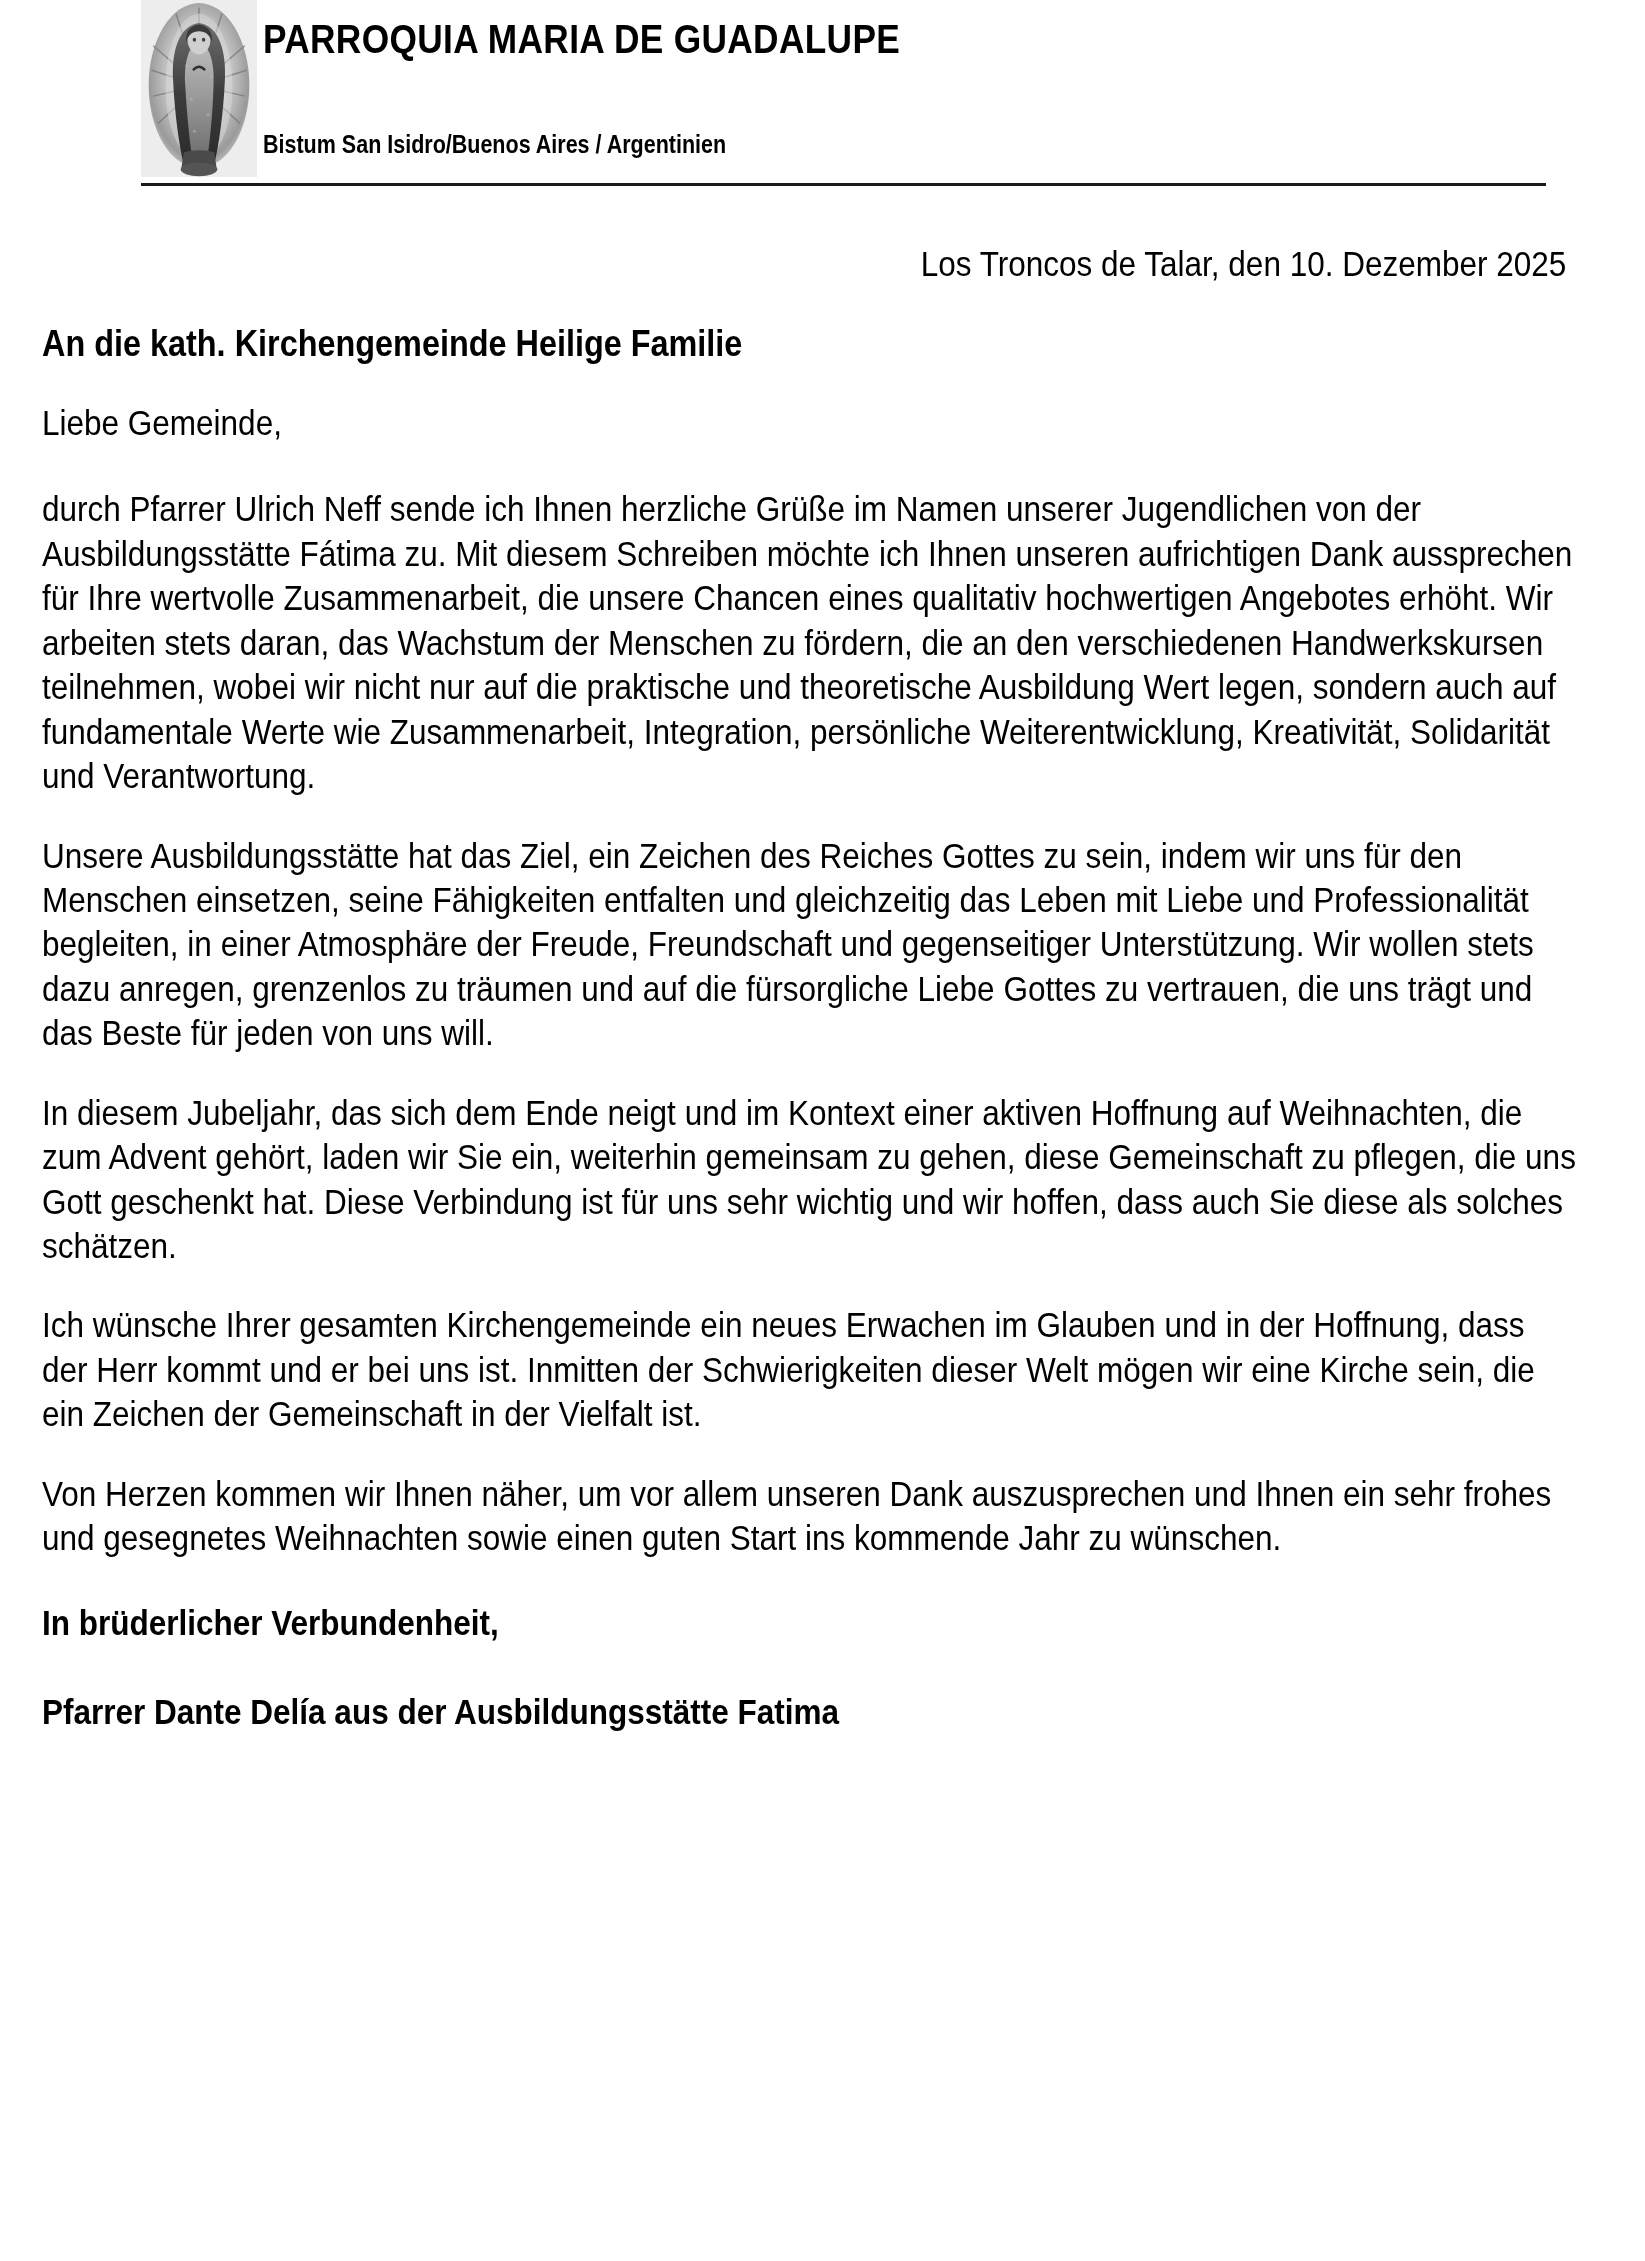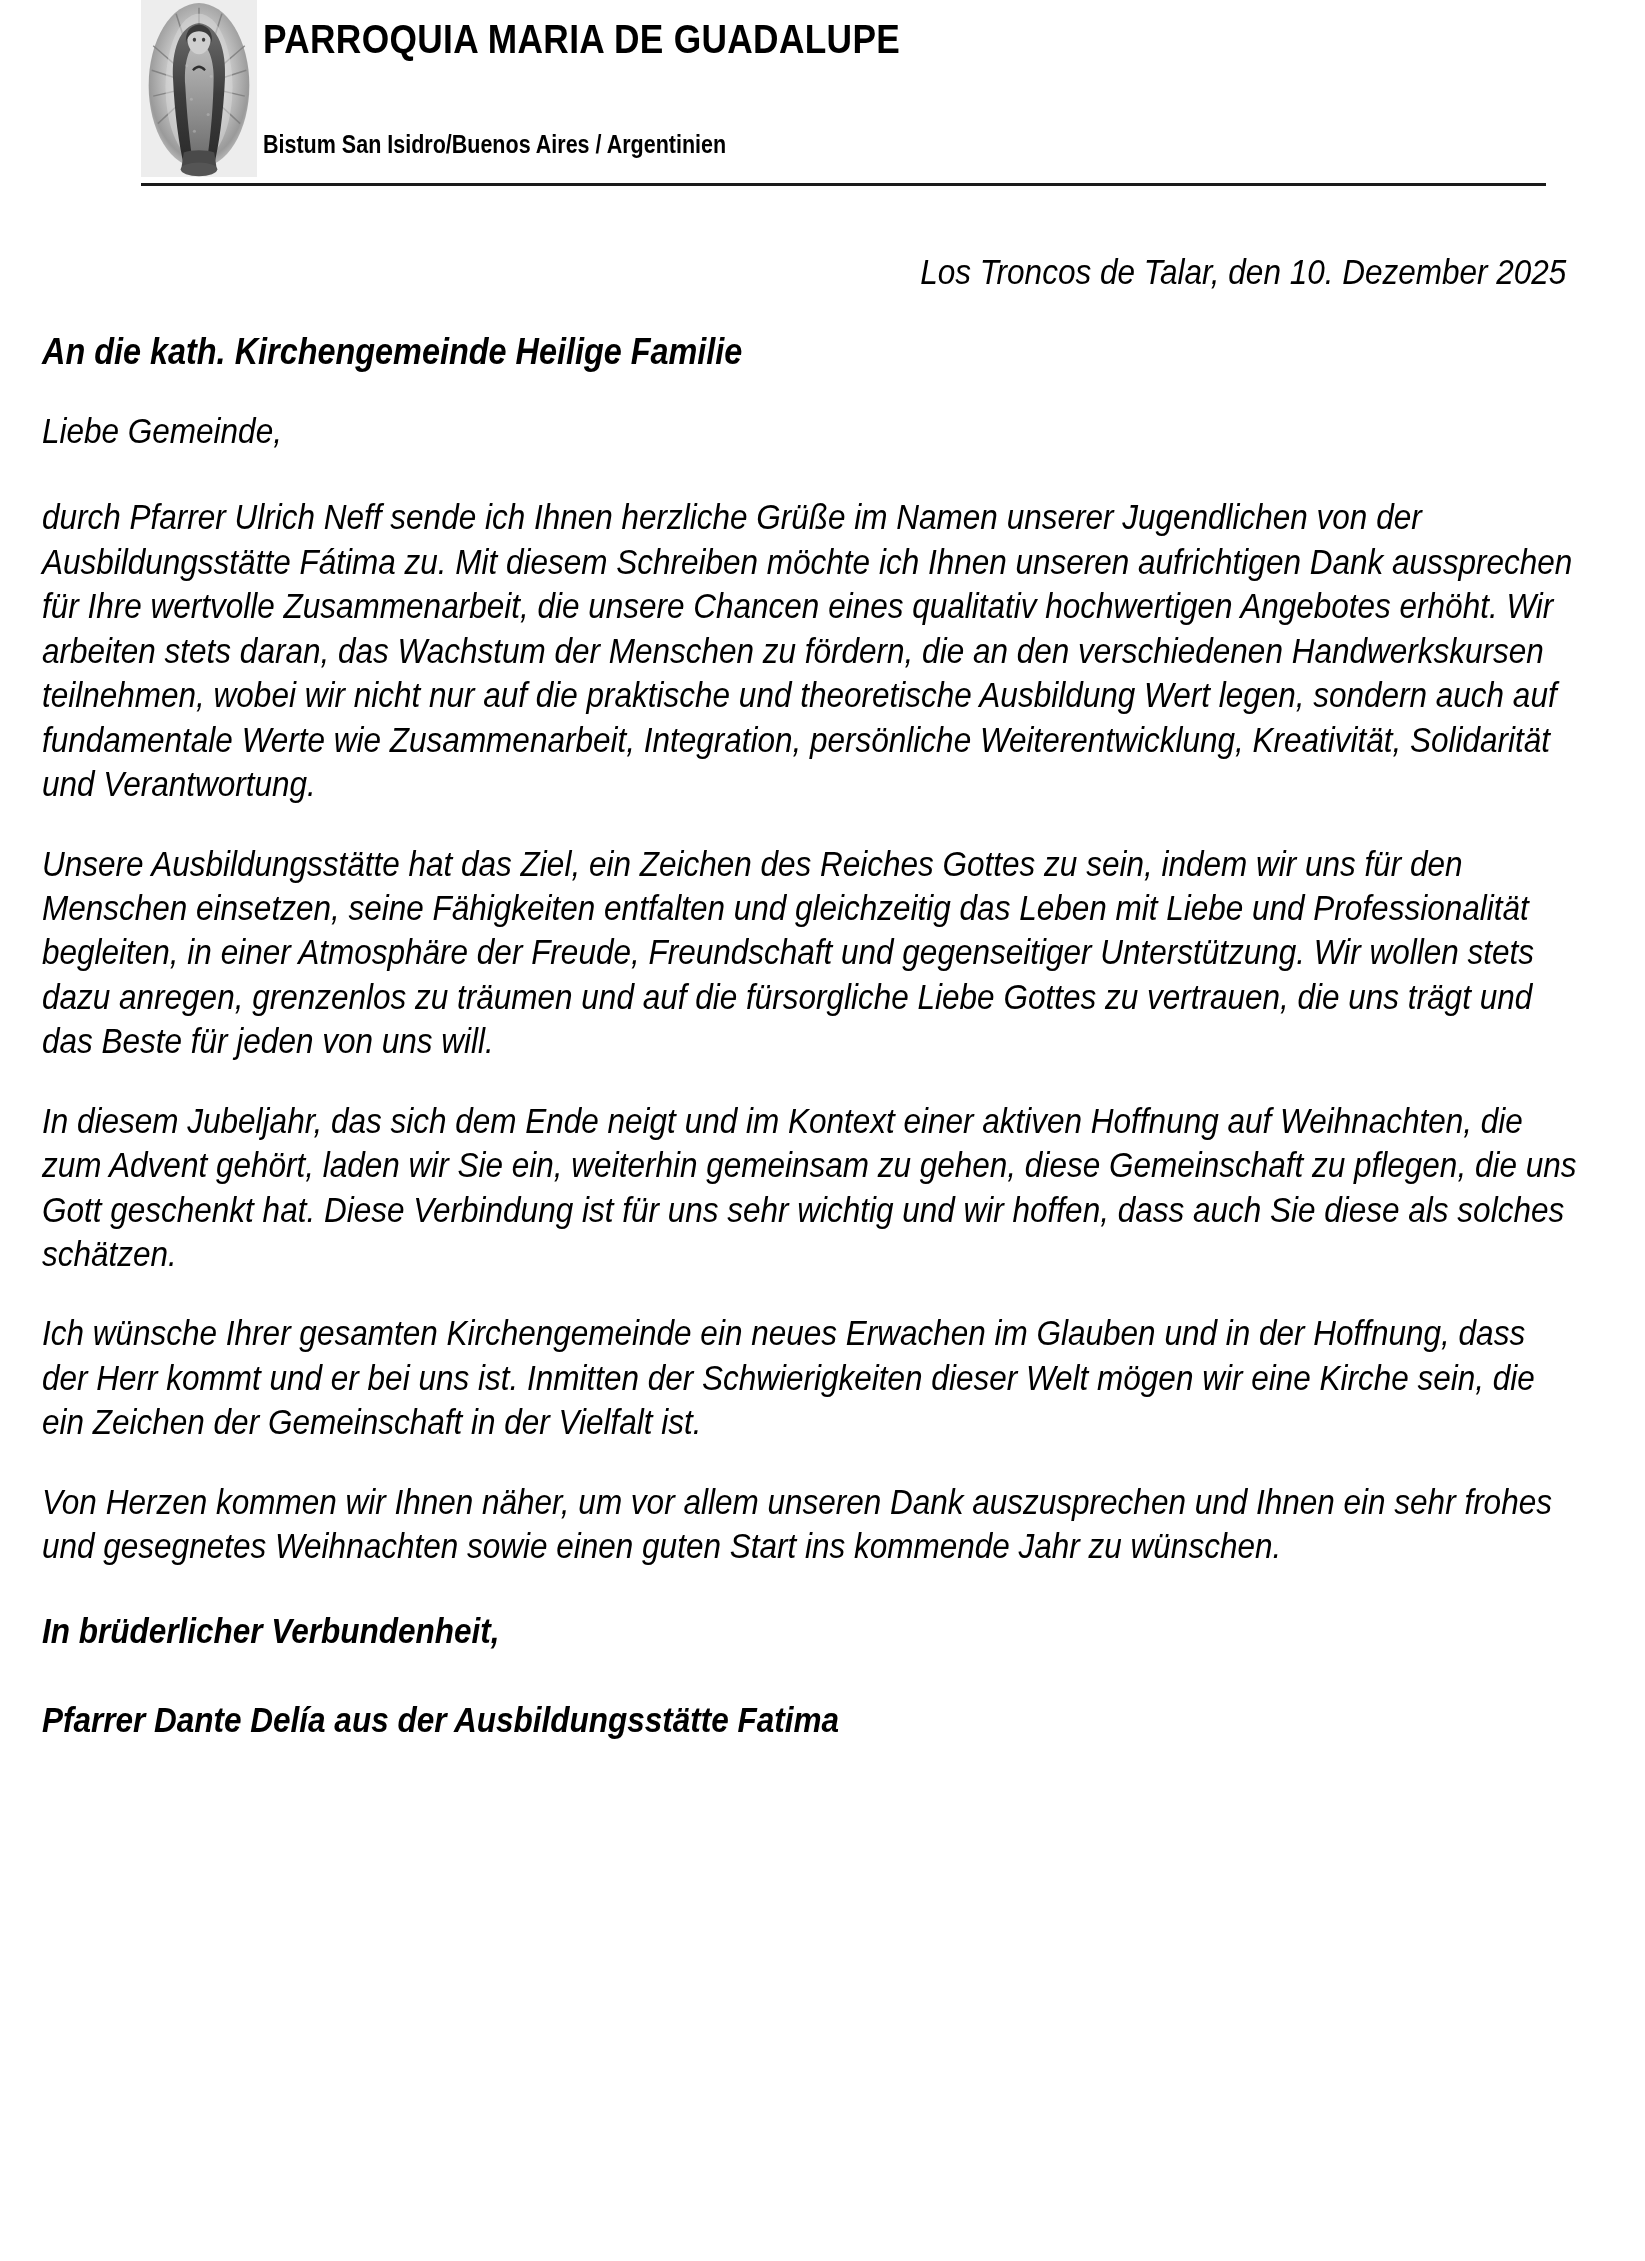--- a/index.html
+++ b/index.html
@@ -83,23 +83,22 @@
     top: 183px;
     width: 1405px;
     height: 0;
     border-top: 3.8px solid #1a1a1a;
   }
 
   
   .content {
     position: absolute;
     left: 42px;
-    top: 251px;
+    top: 243px;
     width: 1538px;
-    font-style: italic;
   }
 
   .dateline {
     text-align: right;
     padding-right: 15.2px;
     font-size: 35px;
     line-height: 1.18;
     transform: scaleX(0.9);
     transform-origin: right top;
     margin-bottom: 38px;

